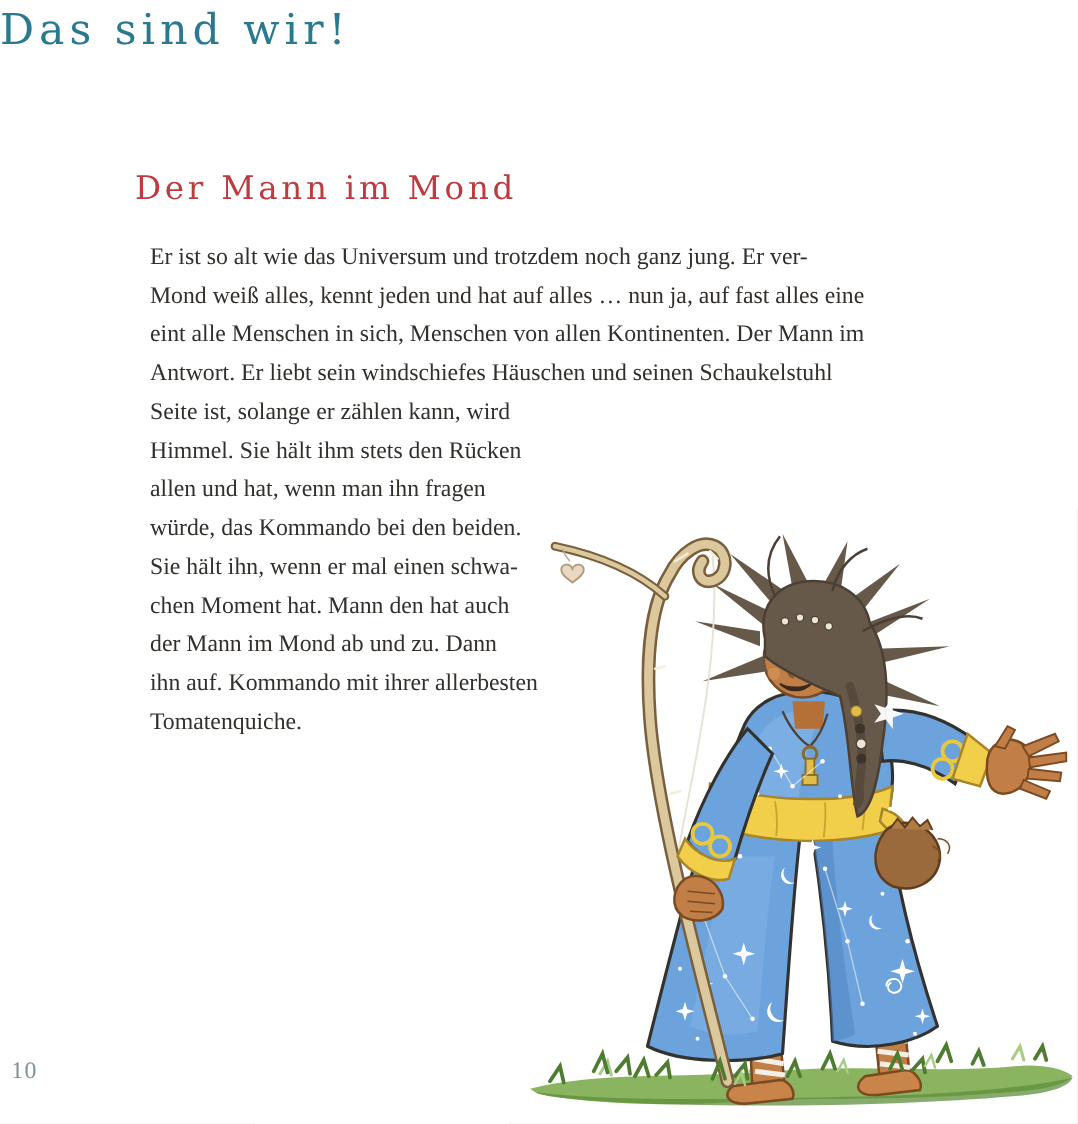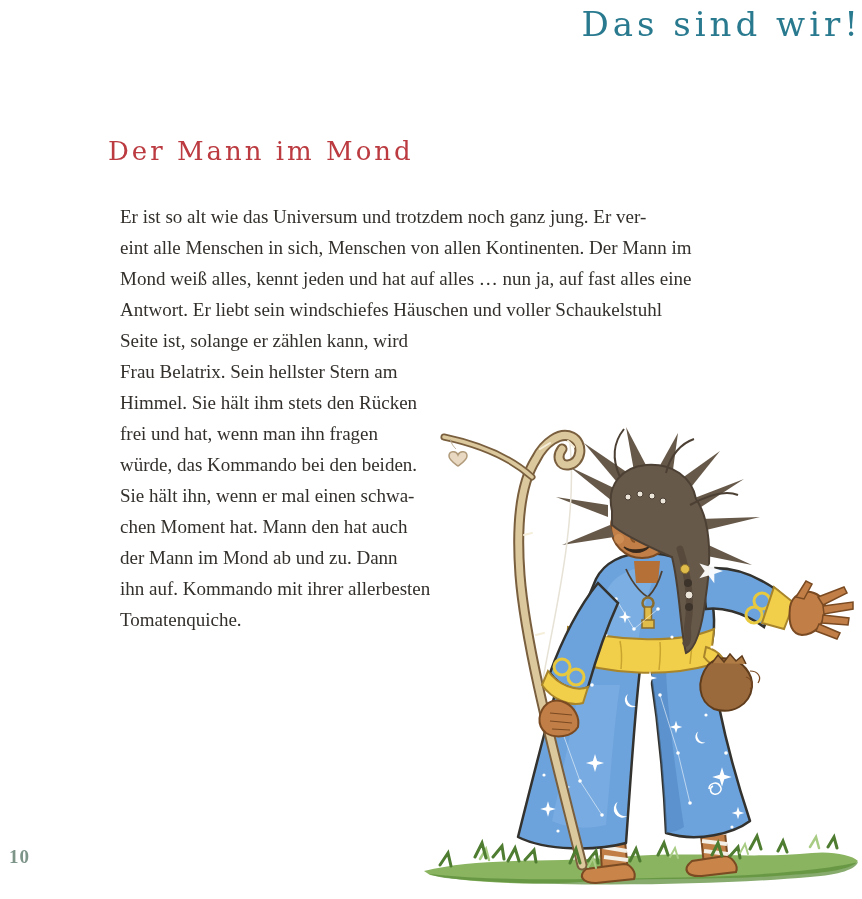--- a/index.html
+++ b/index.html
@@ -5,21 +5,21 @@
   html,body{margin:0;padding:0;background:#e8e8e8;}
   .page{
     position:relative;
     width:862px;height:899px;
     background:#ffffff;
     overflow:hidden;
     font-family:"Liberation Serif", serif;
   }
   .title{
     position:absolute;top:4px;left:0;width:862px;
-    text-align:right;
+    text-align:left;
     font-family:"DejaVu Serif", serif;
     font-size:34px;
     letter-spacing:4px;
     font-weight:500;
   }
   .heading{
     position:absolute;top:136px;left:108px;
     font-family:"DejaVu Serif", serif;
     font-size:26px;
     letter-spacing:3px;
@@ -28,45 +28,43 @@
   .bodytext{
     position:absolute;top:190px;left:120px;
     font-size:19px;
     line-height:31px;
   }
   .bodytext .line{white-space:nowrap;}
   .pagenum{
     position:absolute;top:846px;left:9px;
     font-size:19px;
     letter-spacing:1px;
-    font-weight:bold;
   }
   .illustration{
     position:absolute;left:420px;top:385px;
     width:442px;height:514px;
   }
 </style>
 </head>
 <body>
 
 <div class="page" style="background: rgb(255, 255, 255);">
 
   <div class="title" style="color: rgb(42, 122, 143);">Das sind wir!</div>
 
   <div class="heading" style="color: rgb(187, 59, 65);">Der Mann im Mond</div>
 
-  <div class="bodytext" style="color: rgb(51, 48, 44); margin-top: 11px;">
+  <div class="bodytext" style="color: rgb(51, 48, 44);">
     <div class="line">Er ist so alt wie das Universum und trotzdem noch ganz jung. Er ver-</div>
+    <div class="line">Mond weiß alles, kennt jeden und hat auf alles … nun ja, auf fast alles eine</div>
     <div class="line">eint alle Menschen in sich, Menschen von allen Kontinenten. Der Mann im</div>
-    <div class="line">Mond weiß alles, kennt jeden und hat auf alles … nun ja, auf fast alles eine</div>
-    <div class="line">Antwort. Er liebt sein windschiefes Häuschen und voller Schaukelstuhl</div>
+    <div class="line">Antwort. Er liebt sein windschiefes Häuschen und seinen Schaukelstuhl</div>
     <div class="line">Seite ist, solange er zählen kann, wird</div>
-    <div class="line">Frau Belatrix. Sein hellster Stern am</div>
     <div class="line">Himmel. Sie hält ihm stets den Rücken</div>
-    <div class="line">frei und hat, wenn man ihn fragen</div>
+    <div class="line">allen und hat, wenn man ihn fragen</div>
     <div class="line">würde, das Kommando bei den beiden.</div>
     <div class="line">Sie hält ihn, wenn er mal einen schwa-</div>
     <div class="line">chen Moment hat. Mann den hat auch</div>
     <div class="line">der Mann im Mond ab und zu. Dann</div>
     <div class="line">ihn auf. Kommando mit ihrer allerbesten</div>
     <div class="line">Tomatenquiche.</div>
   </div>
 
   <svg class="illustration" viewBox="0 0 442 514" xmlns="http://www.w3.org/2000/svg">
 

